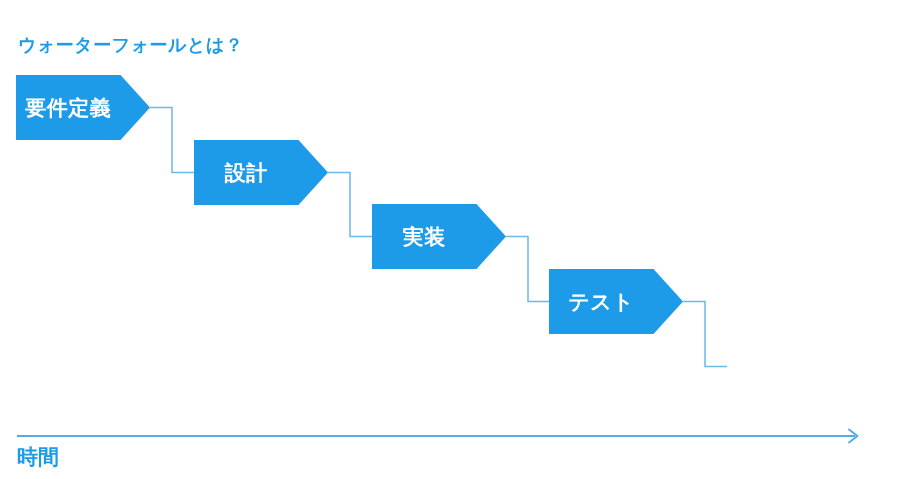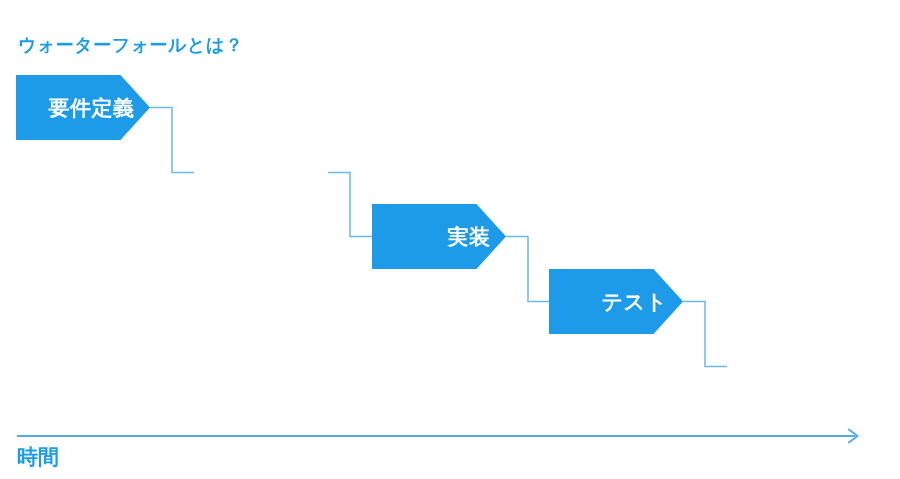--- a/index.html
+++ b/index.html
@@ -30,27 +30,26 @@
     width: 134px;
     height: 65px;
     background: #1e9be8;
     clip-path: polygon(0 0, 78% 0, 100% 50%, 78% 100%, 0 100%);
     display: flex;
     align-items: center;
   }
   .stage-label {
     display: block;
     width: 78%;
-    text-align: right;
+    text-align: center;
     color: #ffffff;
     font-size: 21px;
     font-weight: bold;
     letter-spacing: 0.5px;
     white-space: nowrap;
-    padding-left: 14px;
   }
   .stage-1 { left: 16px;  top: 75px;  }
   .stage-2 { left: 194px; top: 140px; }
   .stage-3 { left: 372px; top: 204px; }
   .stage-4 { left: 549px; top: 269px; }
   .stage-5 { left: 727px; top: 334px; }
   .overlay-svg {
     position: absolute;
     left: 0;
     top: 0;
@@ -88,20 +87,23 @@
 </head>
 <body>
 
 <div class="canvas">
 
   <div class="page-title">ウォーターフォールとは？</div>
 
   <div class="stage stage-1">
     <span class="stage-label">要件定義</span>
   </div>
+  <div class="stage stage-2">
+    <span class="stage-label">設計</span>
+  </div>
   <div class="stage stage-4">
     <span class="stage-label">テスト</span>
   </div>
   <div class="stage stage-3">
     <span class="stage-label">実装</span>
   </div>
 
   <svg class="overlay-svg" viewBox="0 0 900 479" xmlns="http://www.w3.org/2000/svg">
     <polyline class="connector" points="150,107.5 172,107.5 172,172.5 194,172.5"></polyline>
     <polyline class="connector" points="328,172.5 350,172.5 350,236.5 372,236.5"></polyline>

